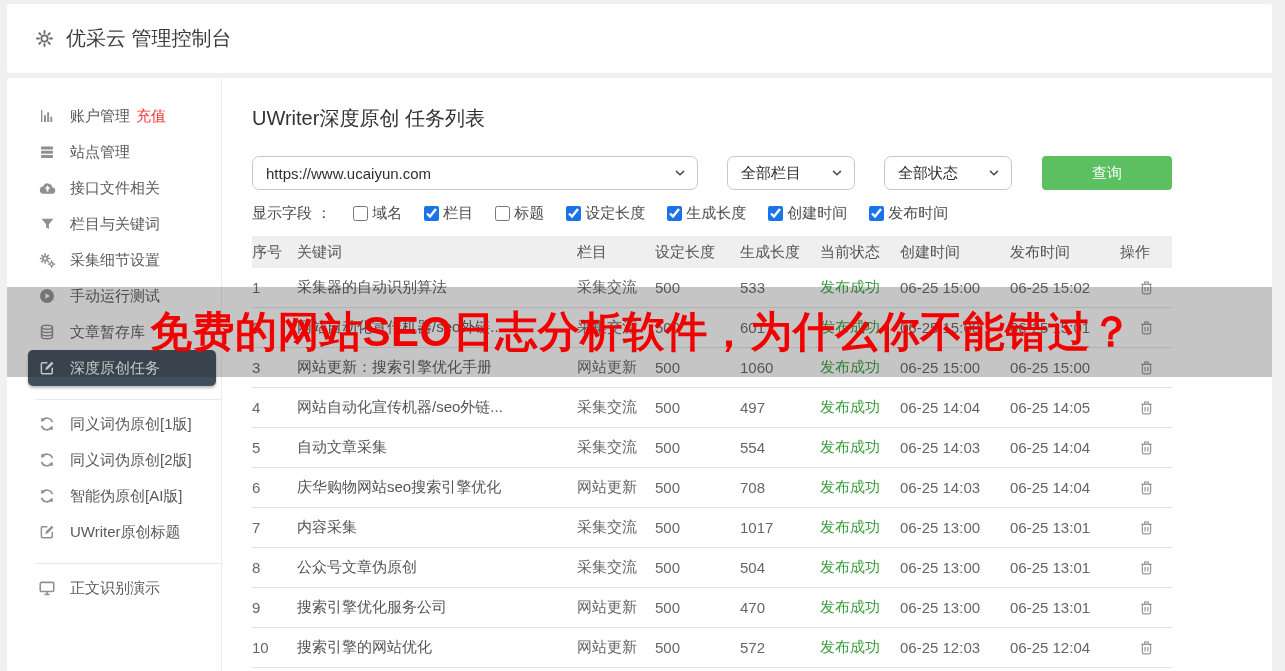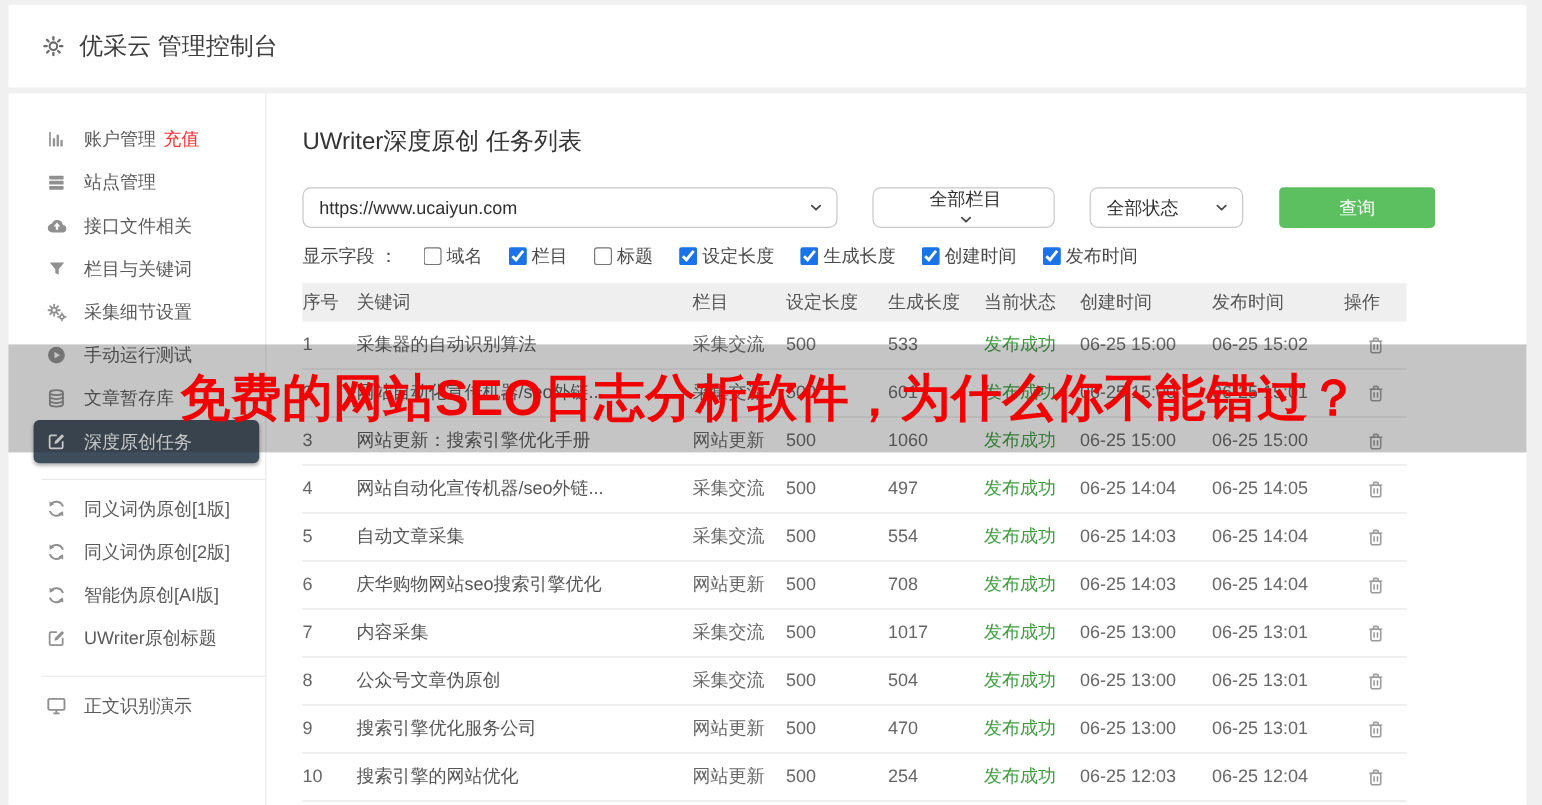--- a/index.html
+++ b/index.html
@@ -40,21 +40,21 @@
   .page-title{font-size:20px;color:#333;margin-top:26px;height:28px;line-height:28px;}
 
   .filter-row{display:flex;align-items:center;margin-top:24px;}
   .select{
     height:34px;background:#fff;border:1px solid #c8c8c8;border-radius:7px;
     box-sizing:border-box;display:flex;align-items:center;justify-content:space-between;
     padding:0 10px 0 13px;font-size:15px;color:#2f2f2f;cursor:pointer;white-space:nowrap;
   }
   .select .icon{display:flex;align-items:center;color:#4a4a4a;}
   .select.site{width:446px;}
-  .select.cat{width:152px;margin-left:29px;flex-direction:column;}
+  .select.cat{width:128px;margin-left:29px;}
   .select.status{width:128px;margin-left:29px;}
   .query-btn{
     width:130px;height:34px;margin-left:30px;border:none;border-radius:4px;
     background:var(--accent-green,#5cbf60);color:#fff;font-size:15px;cursor:pointer;
     font-family:inherit;
   }
 
   .fields-row{display:flex;align-items:center;margin-top:14px;font-size:15px;color:#4a4a4a;height:18px;}
   .fields-label{margin-right:22px;}
   .field-check{display:flex;align-items:center;gap:4px;margin-right:22px;cursor:pointer;}
@@ -557,21 +557,21 @@
                   </g>
                 </svg>
               </span>
             </div>
           </div>
           <div class="trow">
             <div class="cell c-no">10</div>
             <div class="cell c-kw">搜索引擎的网站优化</div>
             <div class="cell c-cat">网站更新</div>
             <div class="cell c-set">500</div>
-            <div class="cell c-gen">254</div>
+            <div class="cell c-gen">572</div>
             <div class="cell c-status">发布成功</div>
             <div class="cell c-created">06-25 12:03</div>
             <div class="cell c-pub">06-25 12:04</div>
             <div class="cell c-op">
               <span class="icon">
                 <svg viewBox="0 0 24 24" width="17" height="18">
                   <g fill="none" stroke="currentColor" stroke-width="1.8">
                     <path d="M4.5 6.8h15"></path>
                     <path d="M9.3 6.5V4.6a1.1 1.1 0 0 1 1.1-1.1h3.2a1.1 1.1 0 0 1 1.1 1.1v1.9"></path>
                     <rect x="6.2" y="6.8" width="11.6" height="13.6" rx="2.4"></rect>

